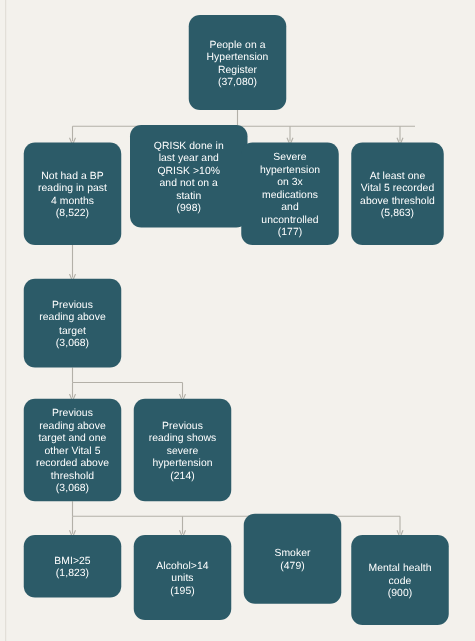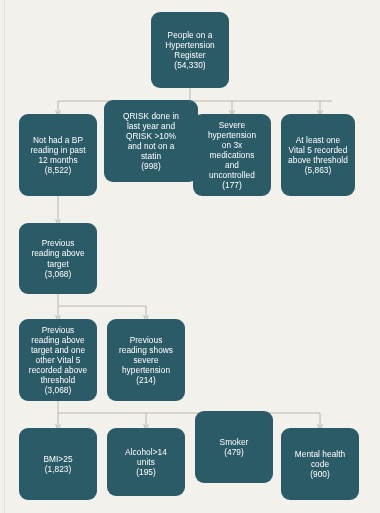--- a/index.html
+++ b/index.html
@@ -92,27 +92,27 @@
       <path d="M146,413 L146,427" marker-end="url(#arrowhead)"></path>
       <path d="M234,413 L234,427" marker-end="url(#arrowhead)"></path>
       <path d="M320,413 L320,427" marker-end="url(#arrowhead)"></path>
     </g>
   </svg>
 
   <div class="node" style="left:151px; top:12px; width:78px; height:76px;">
     <span class="node-label">People on a
 Hypertension
 Register
-(54,330)</span>
+(37,080)</span>
   </div>
 
   <div class="node" style="left:19px; top:114px; width:78px; height:82px;">
     <span class="node-label">Not had a BP
 reading in past
-12 months
+4 months
 (8,522)</span>
   </div>
 
   <div class="node" style="left:104px; top:100px; width:94px; height:82px;">
     <span class="node-label">QRISK done in
 last year and
 QRISK &gt;10%
 and not on a
 statin
 (998)</span>
@@ -153,21 +153,21 @@
   </div>
 
   <div class="node" style="left:107px; top:319px; width:78px; height:82px;">
     <span class="node-label">Previous
 reading shows
 severe
 hypertension
 (214)</span>
   </div>
 
-  <div class="node" style="left:19px; top:428px; width:78px; height:72px;">
+  <div class="node" style="left:19px; top:428px; width:78px; height:50px;">
     <span class="node-label">BMI&gt;25
 (1,823)</span>
   </div>
 
   <div class="node" style="left:107px; top:428px; width:78px; height:68px;">
     <span class="node-label">Alcohol&gt;14
 units
 (195)</span>
   </div>
 

